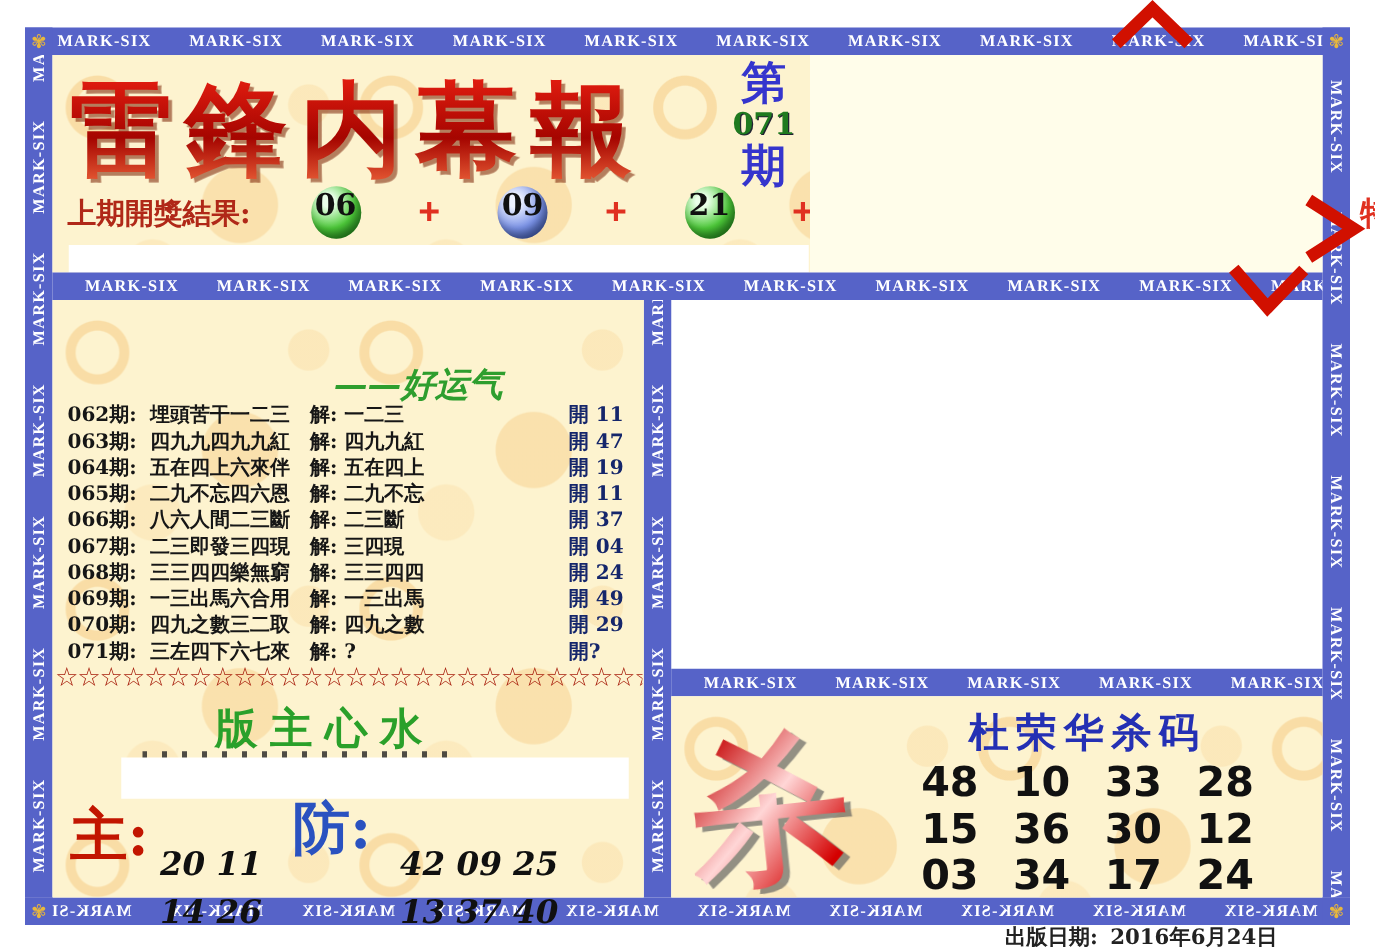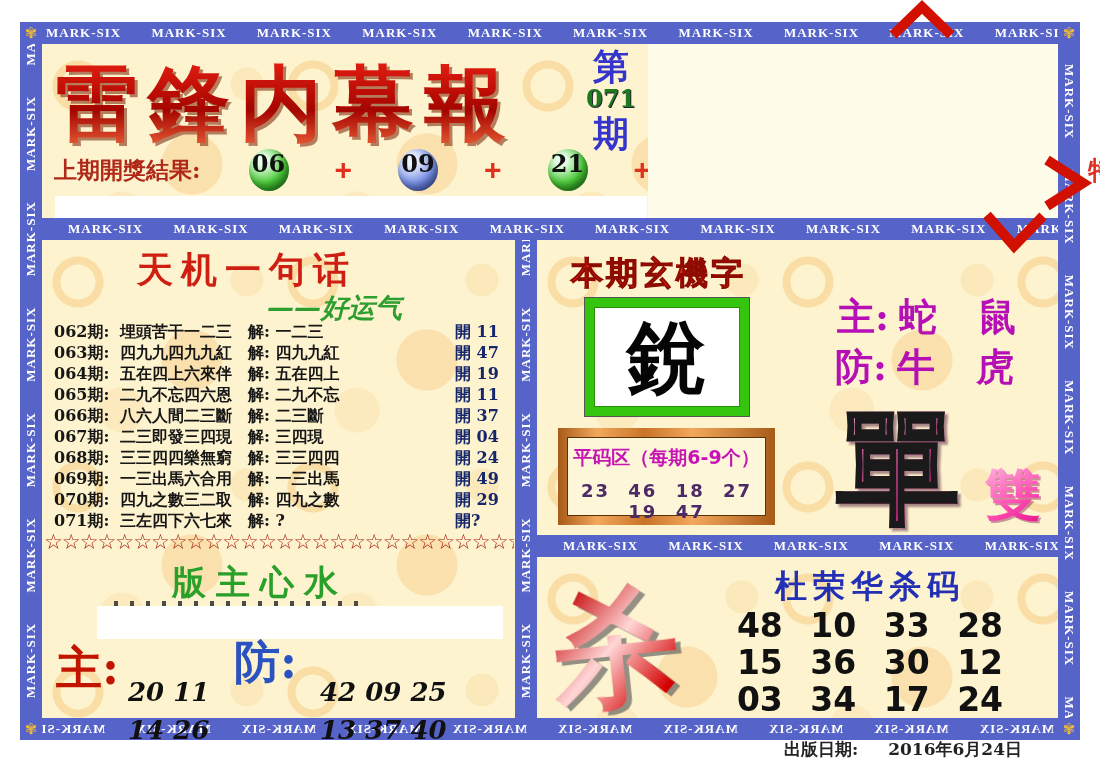--- a/index.html
+++ b/index.html
@@ -110,21 +110,21 @@
       transform:rotate(-6deg);
       background:linear-gradient(135deg,#c40000 15%,#ffd6d6 48%,#d40000 80%);
       -webkit-background-clip:text;background-clip:text;color:transparent;
       filter:drop-shadow(5px 4px 0 rgba(90,90,90,.65));}
   #sha-title{position:absolute;left:168px;top:8px;width:330px;text-align:center;
       font:bold 32px "DejaVu Serif",serif;color:#2430b4;letter-spacing:6px;}
   #sha-rows{position:absolute;left:168px;top:50px;width:330px;text-align:center;
       font:bold 33px "DejaVu Sans",sans-serif;color:#111;line-height:37px;word-spacing:16px;}
   
   #pub-line{position:absolute;right:78px;top:738px;font:bold 17px "DejaVu Serif",serif;color:#222;}
-  #pub-line span{margin-left:24px;}
+  #pub-line span{margin-left:4px;}
   
   #checks{position:absolute;left:0;top:0;width:1100px;height:761px;pointer-events:none;z-index:9;}
 </style>
 </head>
 <body>
 
 <div id="page">
   <div id="sheet">
 
     <div class="strip h" style="top:0;">MARK-SIX MARK-SIX MARK-SIX MARK-SIX MARK-SIX MARK-SIX MARK-SIX MARK-SIX MARK-SIX MARK-SIX MARK-SIX MARK-SIX</div>
@@ -163,21 +163,20 @@
         </div>
         <div id="header-blank-bar"></div>
       </div>
       <div id="top-blank"></div>
 
       <div class="strip h" id="div-h1">MARK-SIX MARK-SIX MARK-SIX MARK-SIX MARK-SIX MARK-SIX MARK-SIX MARK-SIX MARK-SIX MARK-SIX MARK-SIX</div>
       <div class="strip v updown" id="div-v">MARK-SIX MARK-SIX MARK-SIX MARK-SIX MARK-SIX MARK-SIX MARK-SIX MARK-SIX</div>
       <div class="strip h" id="div-h2">MARK-SIX MARK-SIX MARK-SIX MARK-SIX MARK-SIX MARK-SIX</div>
 
       <div id="left-panel" class="pattern">
-        <div id="tianji-title">天机一句话</div>
         <div id="tianji-sub">——好运气</div>
         <div id="rows">
           <div class="prow">
               <span class="c-period">062期:</span>
               <span class="c-phrase">埋頭苦干一二三</span>
               <span class="c-jie">解: 一二三</span>
               <span class="c-kai">開 11</span>
             </div>
           <div class="prow">
               <span class="c-period">063期:</span>
@@ -239,36 +238,20 @@
         <div id="covered-marks"></div>
         <div id="covered-block"></div>
         <div id="zhu-label" class="big-zhu">主:</div>
         <div id="zhu-nums" class="hand-nums">20 11
 14 26</div>
         <div id="fang-label" class="big-zhu">防:</div>
         <div id="fang-nums" class="hand-nums">42 09 25
 13 37 40</div>
       </div>
 
-      <div id="right-top" class="pattern">
-        <div id="mystery-title">本期玄機字</div>
-        <div id="mystery-box">
-          <div id="mystery-char">銳</div>
-        </div>
-        <div id="pingma-box">
-          <div id="pingma-inner">
-            <div id="pingma-title">平码区（每期6-9个）</div>
-            <div id="pingma-nums">23 46 18 27 19 47</div>
-          </div>
-        </div>
-        <div class="zodiac-line" id="zodiac-zhu"><span>主:</span><span class="val">蛇 鼠</span></div>
-        <div class="zodiac-line" id="zodiac-fang"><span>防:</span><span class="val">牛 虎</span></div>
-        <div id="dan-char">單</div>
-        <div id="shuang-char">雙</div>
-      </div>
 
       <div id="right-bottom" class="pattern">
         <div id="red-kill">杀</div>
         <div id="sha-title">杜荣华杀码</div>
         <div id="sha-rows">
           <div>48 10 33 28</div>
           <div>15 36 30 12</div>
           <div>03 34 17 24</div>
         </div>
       </div>

